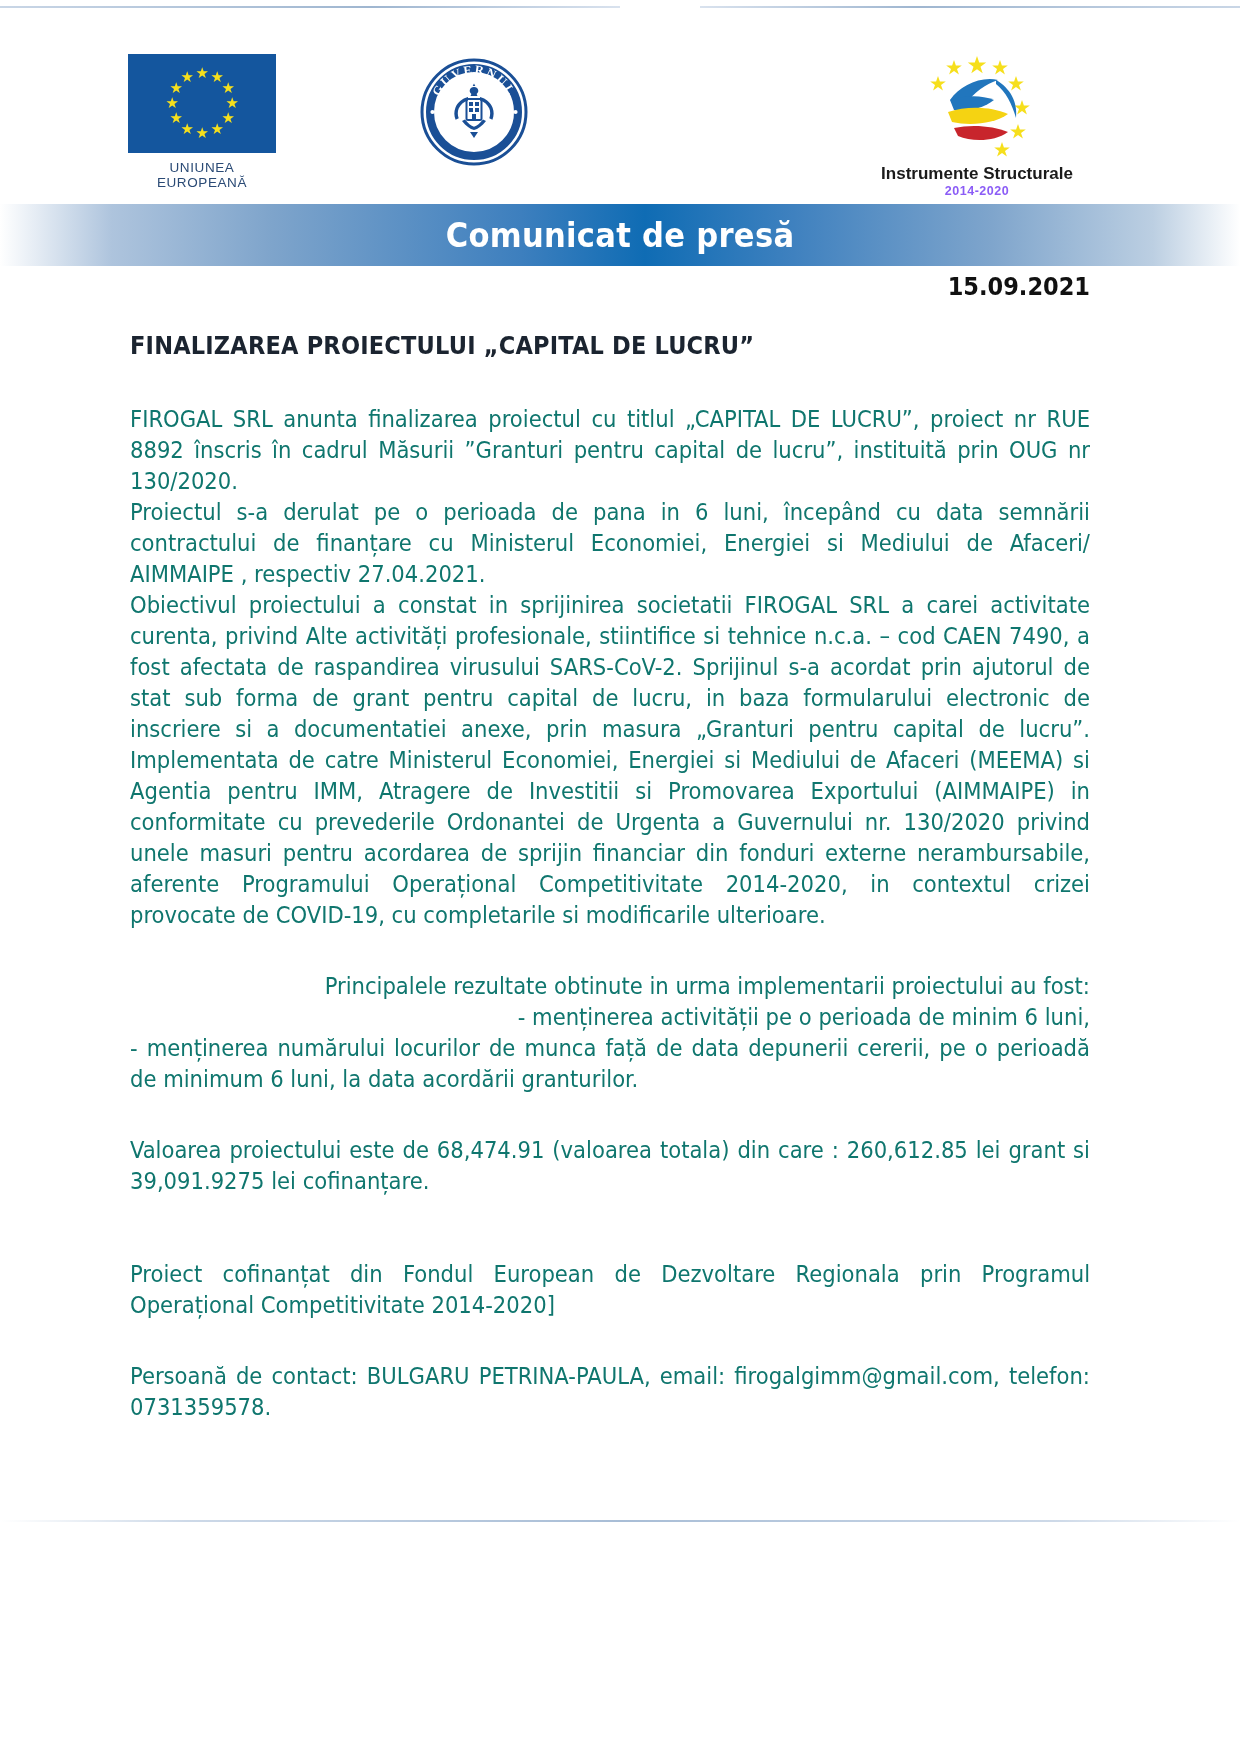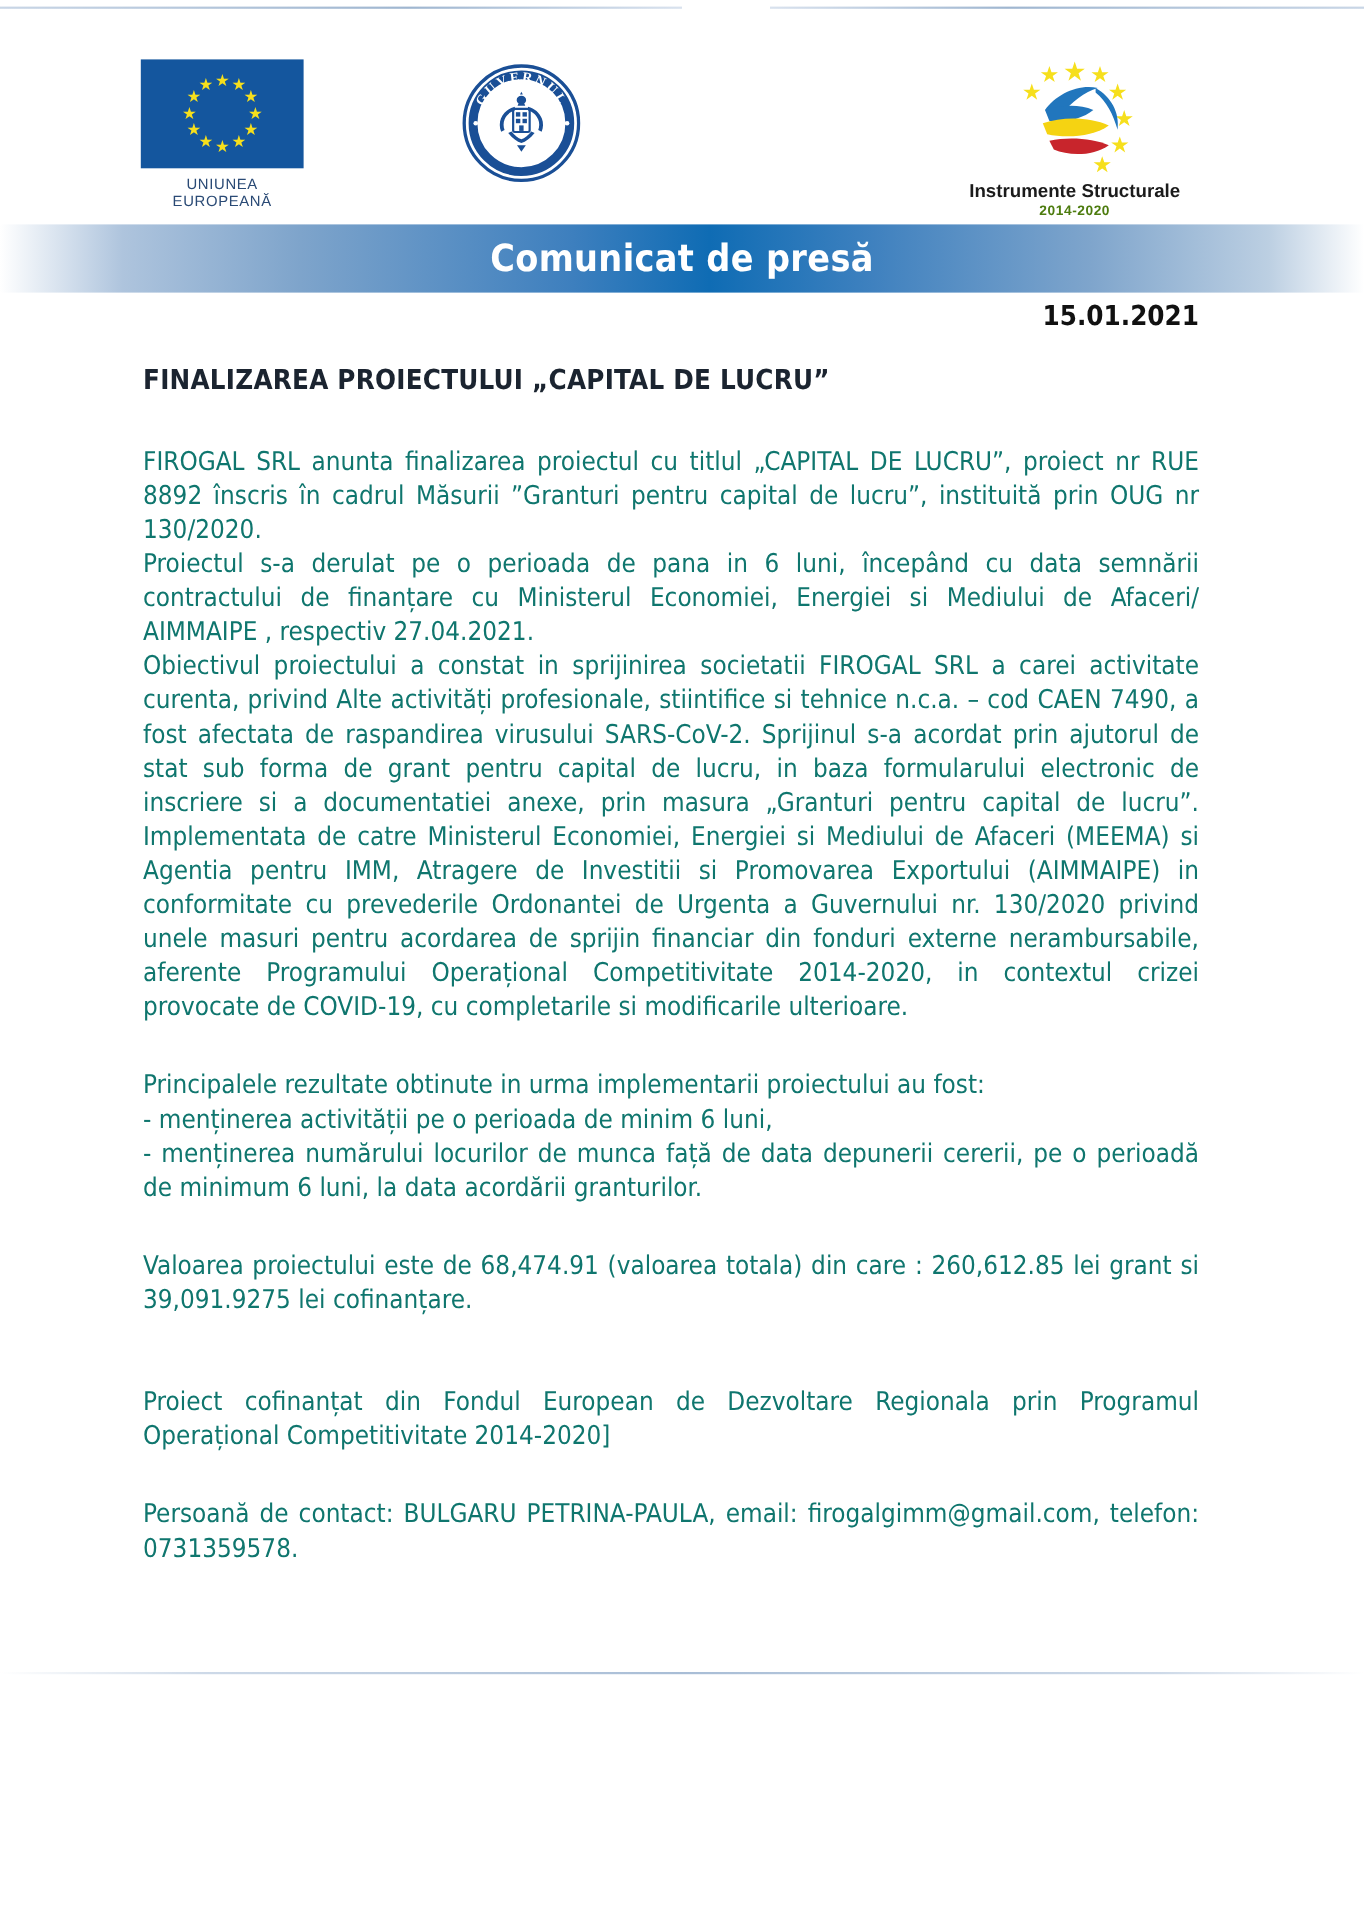--- a/index.html
+++ b/index.html
@@ -86,21 +86,21 @@
     font-size: 17px;
     font-weight: bold;
     color: #1b1b1b;
     font-family: "Liberation Sans", sans-serif;
     margin-top: 2px;
   }
   .is-caption-2 {
     text-align: center;
     font-size: 12.5px;
     font-weight: bold;
-    color: #4d7c0f;
+    color: #8b5cf6;
     font-family: "Liberation Sans", sans-serif;
     letter-spacing: 0.5px;
   }
 
   
   .banner {
     position: absolute;
     left: 0; top: 204px;
     width: 1240px; height: 62px;
     background: linear-gradient(to right,
@@ -147,21 +147,21 @@
     margin: 0 0 44px 0;
     letter-spacing: 0.2px;
   }
   p.body-par {
     margin: 0;
     font-size: 23.5px;
     line-height: 31px;
     text-align: justify;
     color: #0f766e;
   }
-  p.body-par.nojust { text-align: left; }
+  p.body-par.nojust { text-align: right; }
   .gap-md { height: 40px; }
   .gap-lg { height: 62px; }
 
   
   .bottom-rule {
     position: absolute;
     left: 0; top: 1520px;
     width: 1240px; height: 2px;
     background: linear-gradient(to right, #ffffff 0%, #cdd9e8 15%, #a8bdd6 50%, #cdd9e8 85%, #ffffff 100%);
   }
@@ -249,21 +249,21 @@
     <div class="is-caption-2">2014-2020</div>
   </div>
 </div>
 
 <div class="banner">
   <div class="banner-title">Comunicat de presă</div>
 </div>
 
 <div class="doc">
 
-  <div class="date-line">15.01.2021</div>
+  <div class="date-line">15.09.2021</div>
 
   <div class="doc-heading">FINALIZAREA PROIECTULUI „CAPITAL DE LUCRU”</div>
 
   <p class="body-par">FIROGAL SRL anunta finalizarea proiectul cu titlul „CAPITAL DE LUCRU”,  proiect  nr RUE 8892 înscris în cadrul Măsurii ”Granturi pentru capital de lucru”, instituită prin OUG nr 130/2020.</p>
   <p class="body-par">Proiectul s-a derulat pe o perioada de pana in 6 luni, începând cu data semnării contractului de finanțare cu Ministerul Economiei, Energiei si Mediului de Afaceri/ AIMMAIPE , respectiv 27.04.2021.</p>
   <p class="body-par">Obiectivul proiectului a constat in sprijinirea societatii FIROGAL SRL a carei activitate curenta, privind Alte activități profesionale, stiintifice si tehnice n.c.a. – cod CAEN 7490, a fost afectata de raspandirea virusului SARS-CoV-2. Sprijinul s-a acordat prin ajutorul de stat sub forma de grant pentru capital de lucru, in baza formularului electronic de inscriere si a documentatiei anexe, prin masura „Granturi pentru capital de lucru”. Implementata de catre Ministerul Economiei, Energiei si Mediului de Afaceri (MEEMA) si Agentia pentru IMM, Atragere de Investitii si Promovarea Exportului (AIMMAIPE) in conformitate cu prevederile Ordonantei de Urgenta a Guvernului nr. 130/2020 privind unele masuri pentru acordarea de sprijin financiar din fonduri externe nerambursabile, aferente Programului Operațional Competitivitate 2014-2020, in contextul crizei provocate de COVID-19, cu completarile si modificarile ulterioare.</p>
 
   <div class="gap-md"></div>
 
   <p class="body-par nojust">Principalele rezultate obtinute in urma implementarii proiectului au fost:</p>

